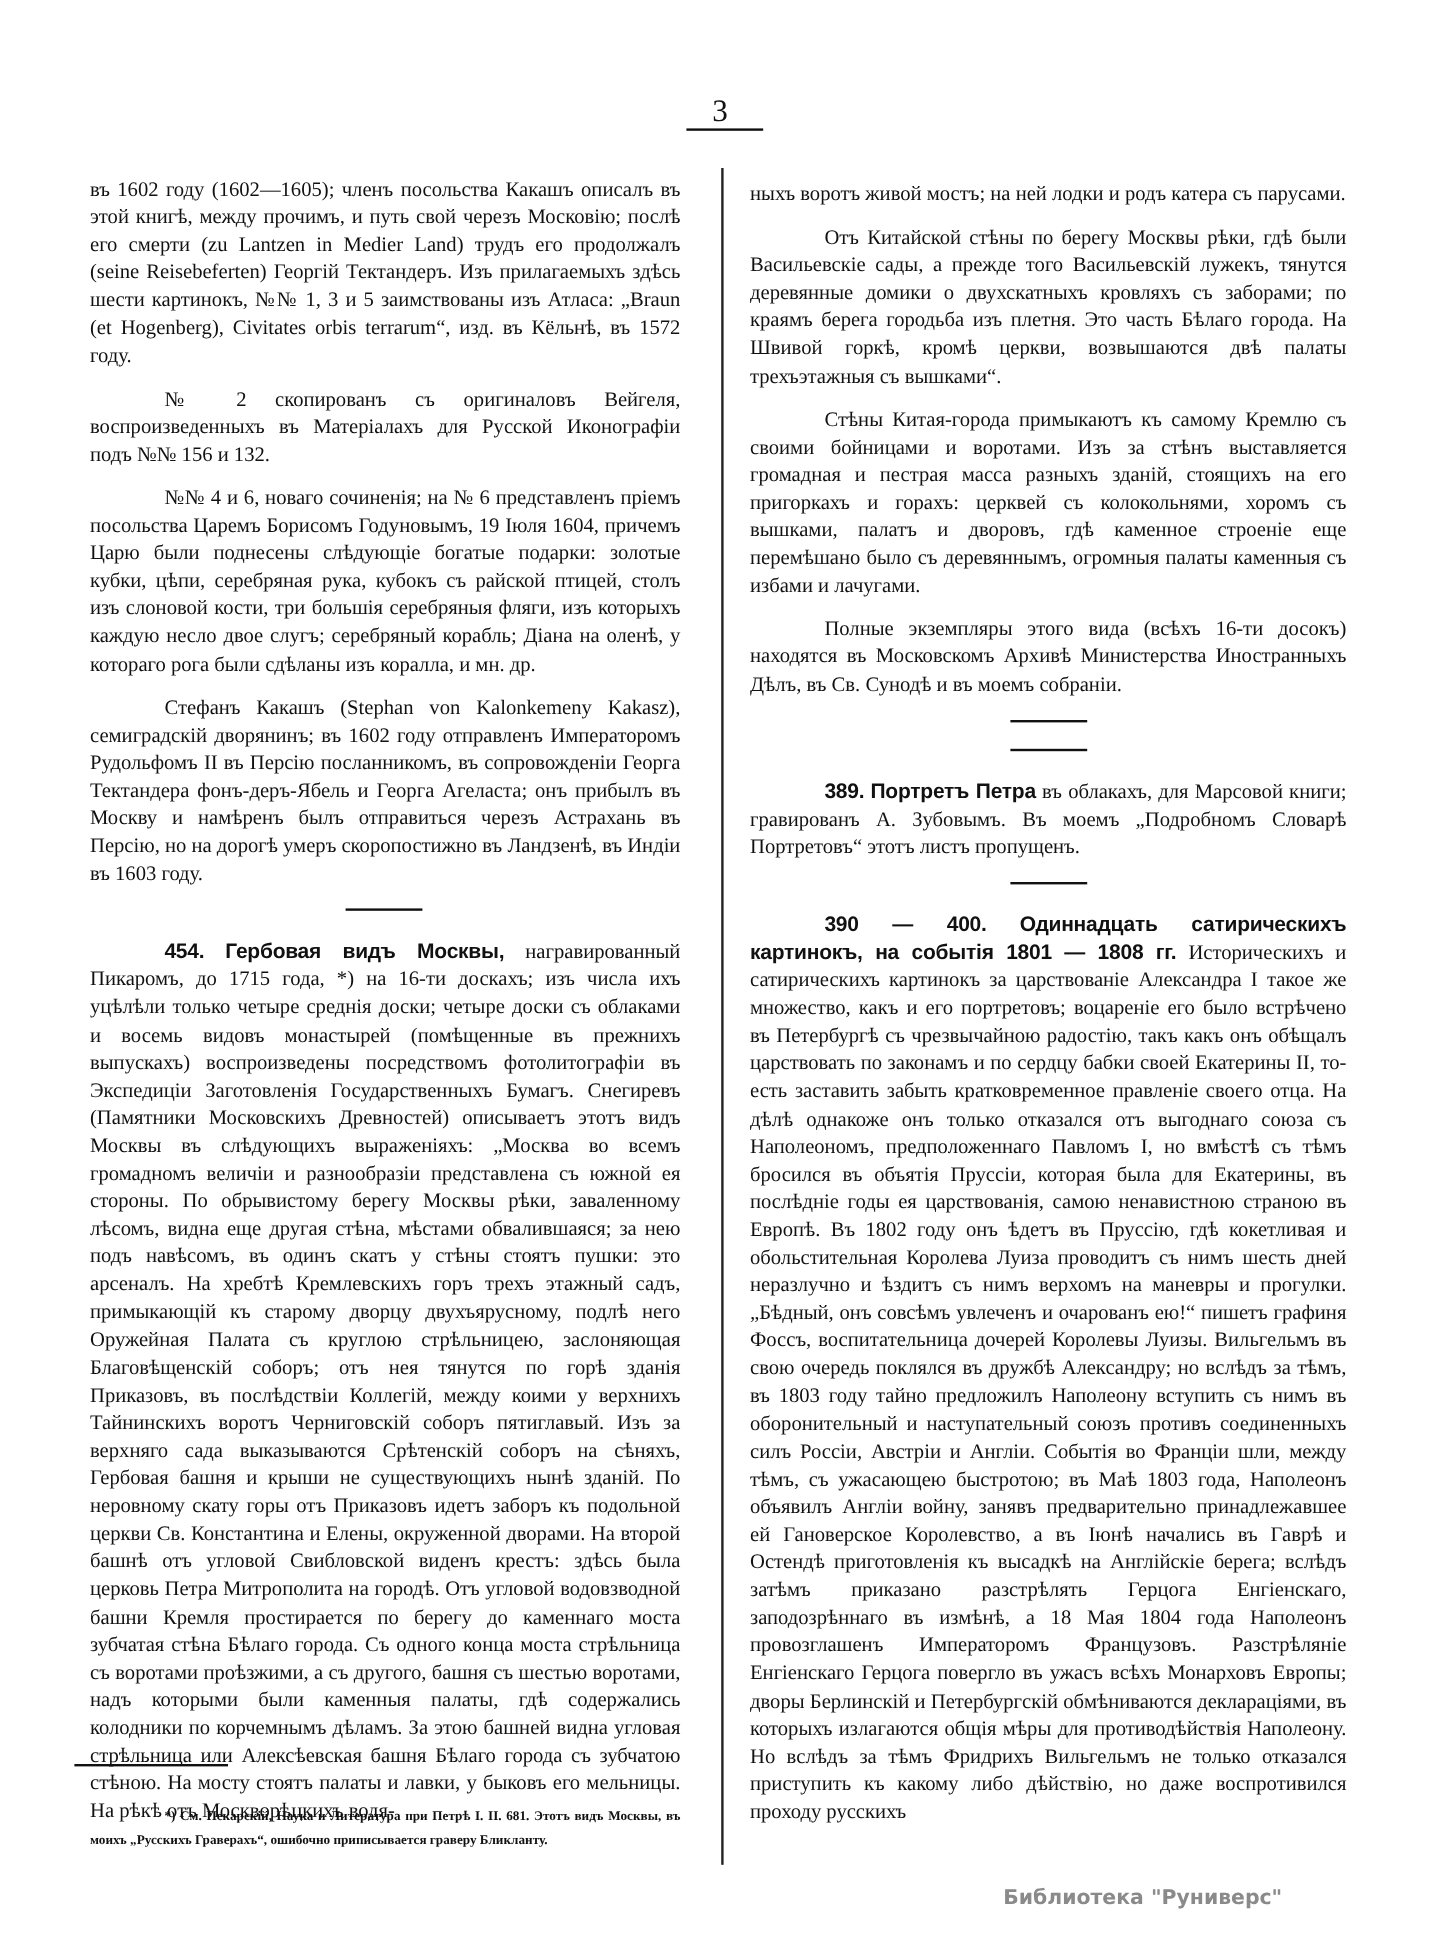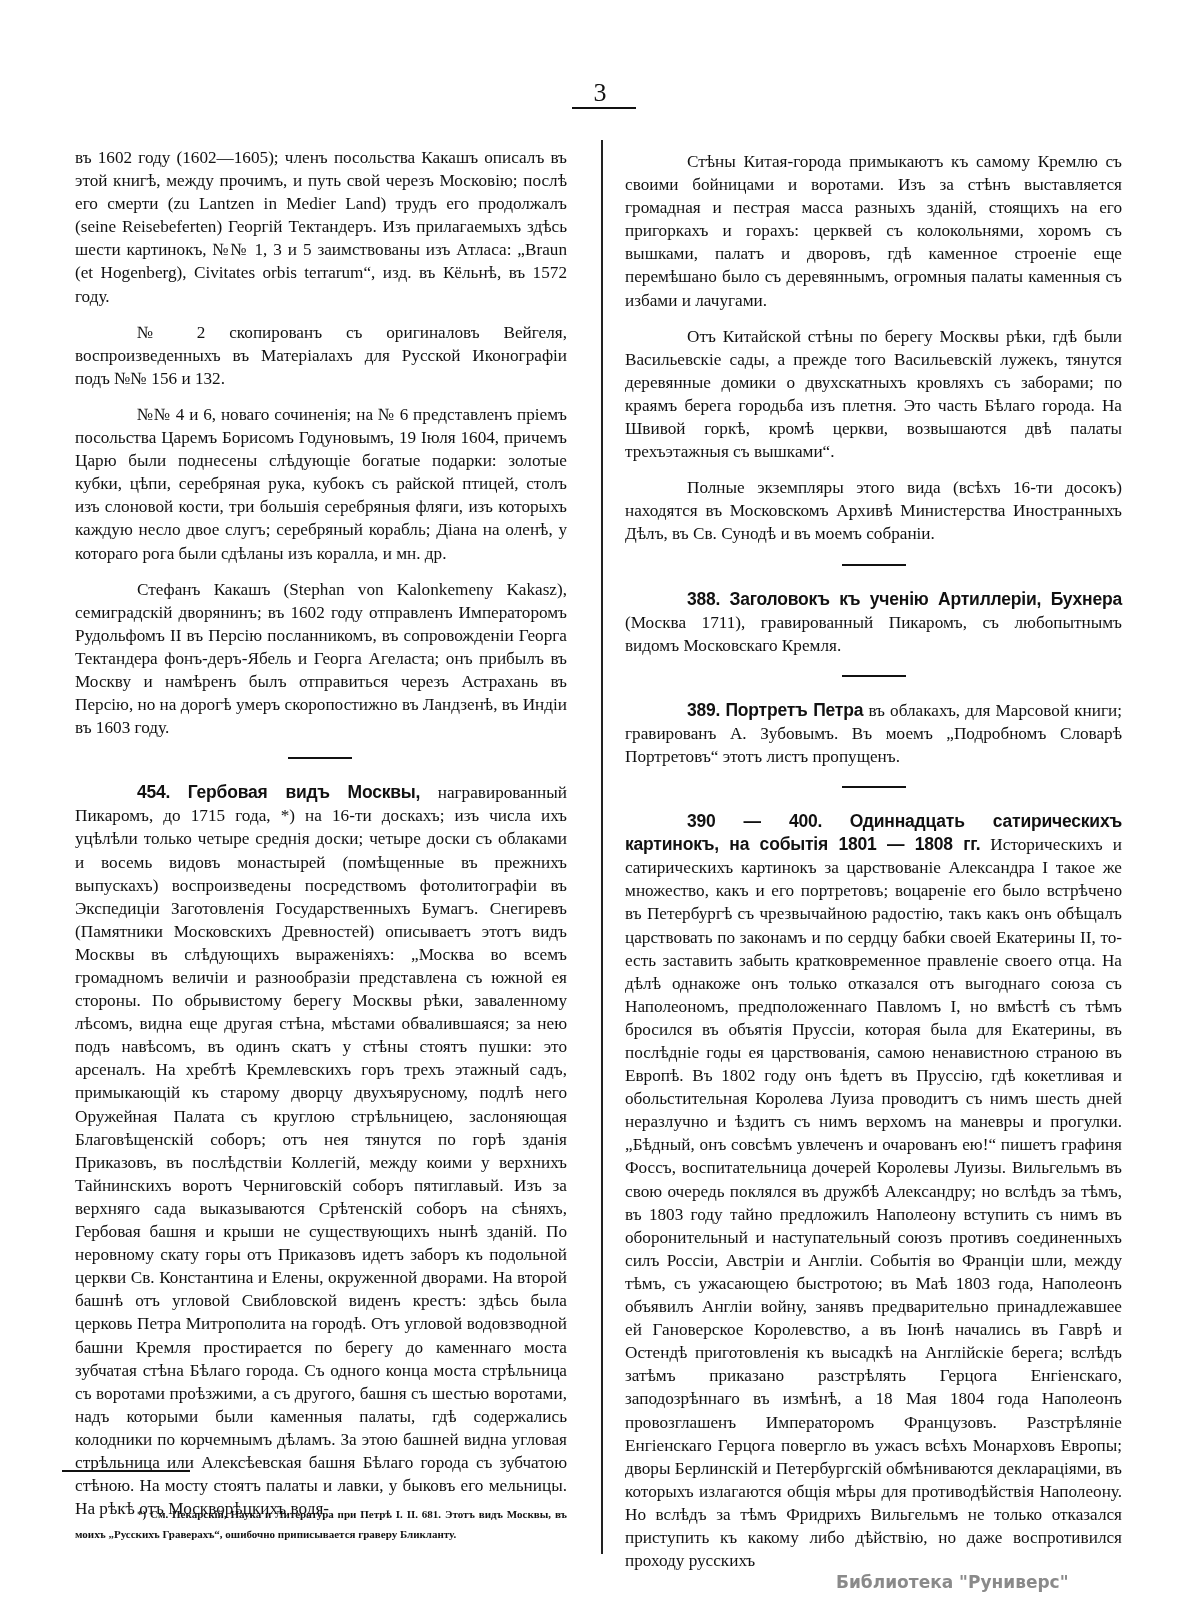--- a/index.html
+++ b/index.html
@@ -55,29 +55,25 @@
   <p class="indent">
     <span class="entry-title">454.</span>
     <span class="entry-title">Гербовая видъ Москвы,</span>
     <span>награвированный Пикаромъ, до 1715 года, *) на 16-ти доскахъ; изъ числа ихъ уцѣлѣли только четыре среднія доски; четыре доски съ облаками и восемь видовъ монастырей (помѣщенные въ прежнихъ выпускахъ) воспроизведены посредствомъ фотолитографіи въ Экспедиціи Заготовленія Государственныхъ Бумагъ. Снегиревъ (Памятники Московскихъ Древностей) описываетъ этотъ видъ Москвы въ слѣдующихъ выраженіяхъ: „Москва во всемъ громадномъ величіи и разнообразіи представлена съ южной ея стороны. По обрывистому берегу Москвы рѣки, заваленному лѣсомъ, видна еще другая стѣна, мѣстами обвалившаяся; за нею подъ навѣсомъ, въ одинъ скатъ у стѣны стоятъ пушки: это арсеналъ. На хребтѣ Кремлевскихъ горъ трехъ этажный садъ, примыкающій къ старому дворцу двухъярусному, подлѣ него Оружейная Палата съ круглою стрѣльницею, заслоняющая Благовѣщенскій соборъ; отъ нея тянутся по горѣ зданія Приказовъ, въ послѣдствіи Коллегій, между коими у верхнихъ Тайнинскихъ воротъ Черниговскій соборъ пятиглавый. Изъ за верхняго сада выказываются Срѣтенскій соборъ на сѣняхъ, Гербовая башня и крыши не существующихъ нынѣ зданій. По неровному скату горы отъ Приказовъ идетъ заборъ къ подольной церкви Св. Константина и Елены, окруженной дворами. На второй башнѣ отъ угловой Свибловской виденъ крестъ: здѣсь была церковь Петра Митрополита на городѣ. Отъ угловой водовзводной башни Кремля простирается по берегу до каменнаго моста зубчатая стѣна Бѣлаго города. Съ одного конца моста стрѣльница съ воротами проѣзжими, а съ другого, башня съ шестью воротами, надъ которыми были каменныя палаты, гдѣ содержались колодники по корчемнымъ дѣламъ. За этою башней видна угловая стрѣльница или Алексѣевская башня Бѣлаго города съ зубчатою стѣною. На мосту стоятъ палаты и лавки, у быковъ его мельницы. На рѣкѣ отъ Москворѣцкихъ водя-</span>
   </p>
 </div>
 
 <div class="col-divider"></div>
 
 <div class="column col-right">
+  <p>ныхъ воротъ живой мостъ; на ней лодки и родъ катера съ парусами.</p>
+  <p class="indent">Отъ Китайской стѣны по берегу Москвы рѣки, гдѣ были Васильевскіе сады, а прежде того Васильевскій лужекъ, тянутся деревянные домики о двухскатныхъ кровляхъ съ заборами; по краямъ берега городьба изъ плетня. Это часть Бѣлаго города. На Швивой горкѣ, кромѣ церкви, возвышаются двѣ палаты трехъэтажныя съ вышками“.</p>
   <p class="indent">Стѣны Китая-города примыкаютъ къ самому Кремлю съ своими бойницами и воротами. Изъ за стѣнъ выставляется громадная и пестрая масса разныхъ зданій, стоящихъ на его пригоркахъ и горахъ: церквей съ колокольнями, хоромъ съ вышками, палатъ и дворовъ, гдѣ каменное строеніе еще перемѣшано было съ деревяннымъ, огромныя палаты каменныя съ избами и лачугами.</p>
-  <p class="indent">Отъ Китайской стѣны по берегу Москвы рѣки, гдѣ были Васильевскіе сады, а прежде того Васильевскій лужекъ, тянутся деревянные домики о двухскатныхъ кровляхъ съ заборами; по краямъ берега городьба изъ плетня. Это часть Бѣлаго города. На Швивой горкѣ, кромѣ церкви, возвышаются двѣ палаты трехъэтажныя съ вышками“.</p>
   <p class="indent">Полные экземпляры этого вида (всѣхъ 16-ти досокъ) находятся въ Московскомъ Архивѣ Министерства Иностранныхъ Дѣлъ, въ Св. Сунодѣ и въ моемъ собраніи.</p>
   <div class="sep"></div>
-  <p class="indent">
-    <span class="entry-title">388.</span>
-    <span class="entry-title">Заголовокъ къ ученію Артиллеріи, Бухнера</span>
-    <span>(Москва 1711), гравированный Пикаромъ, съ любопытнымъ видомъ Московскаго Кремля.</span>
-  </p>
   <div class="sep"></div>
   <p class="indent">
     <span class="entry-title">389.</span>
     <span class="entry-title">Портретъ Петра</span>
     <span>въ облакахъ, для Марсовой книги; гравированъ А. Зубовымъ. Въ моемъ „Подробномъ Словарѣ Портретовъ“ этотъ листъ пропущенъ.</span>
   </p>
   <div class="sep"></div>
   <p class="indent">
     <span class="entry-title">390 — 400.</span>
     <span class="entry-title">Одиннадцать сатирическихъ картинокъ, на событія 1801 — 1808 гг.</span>

